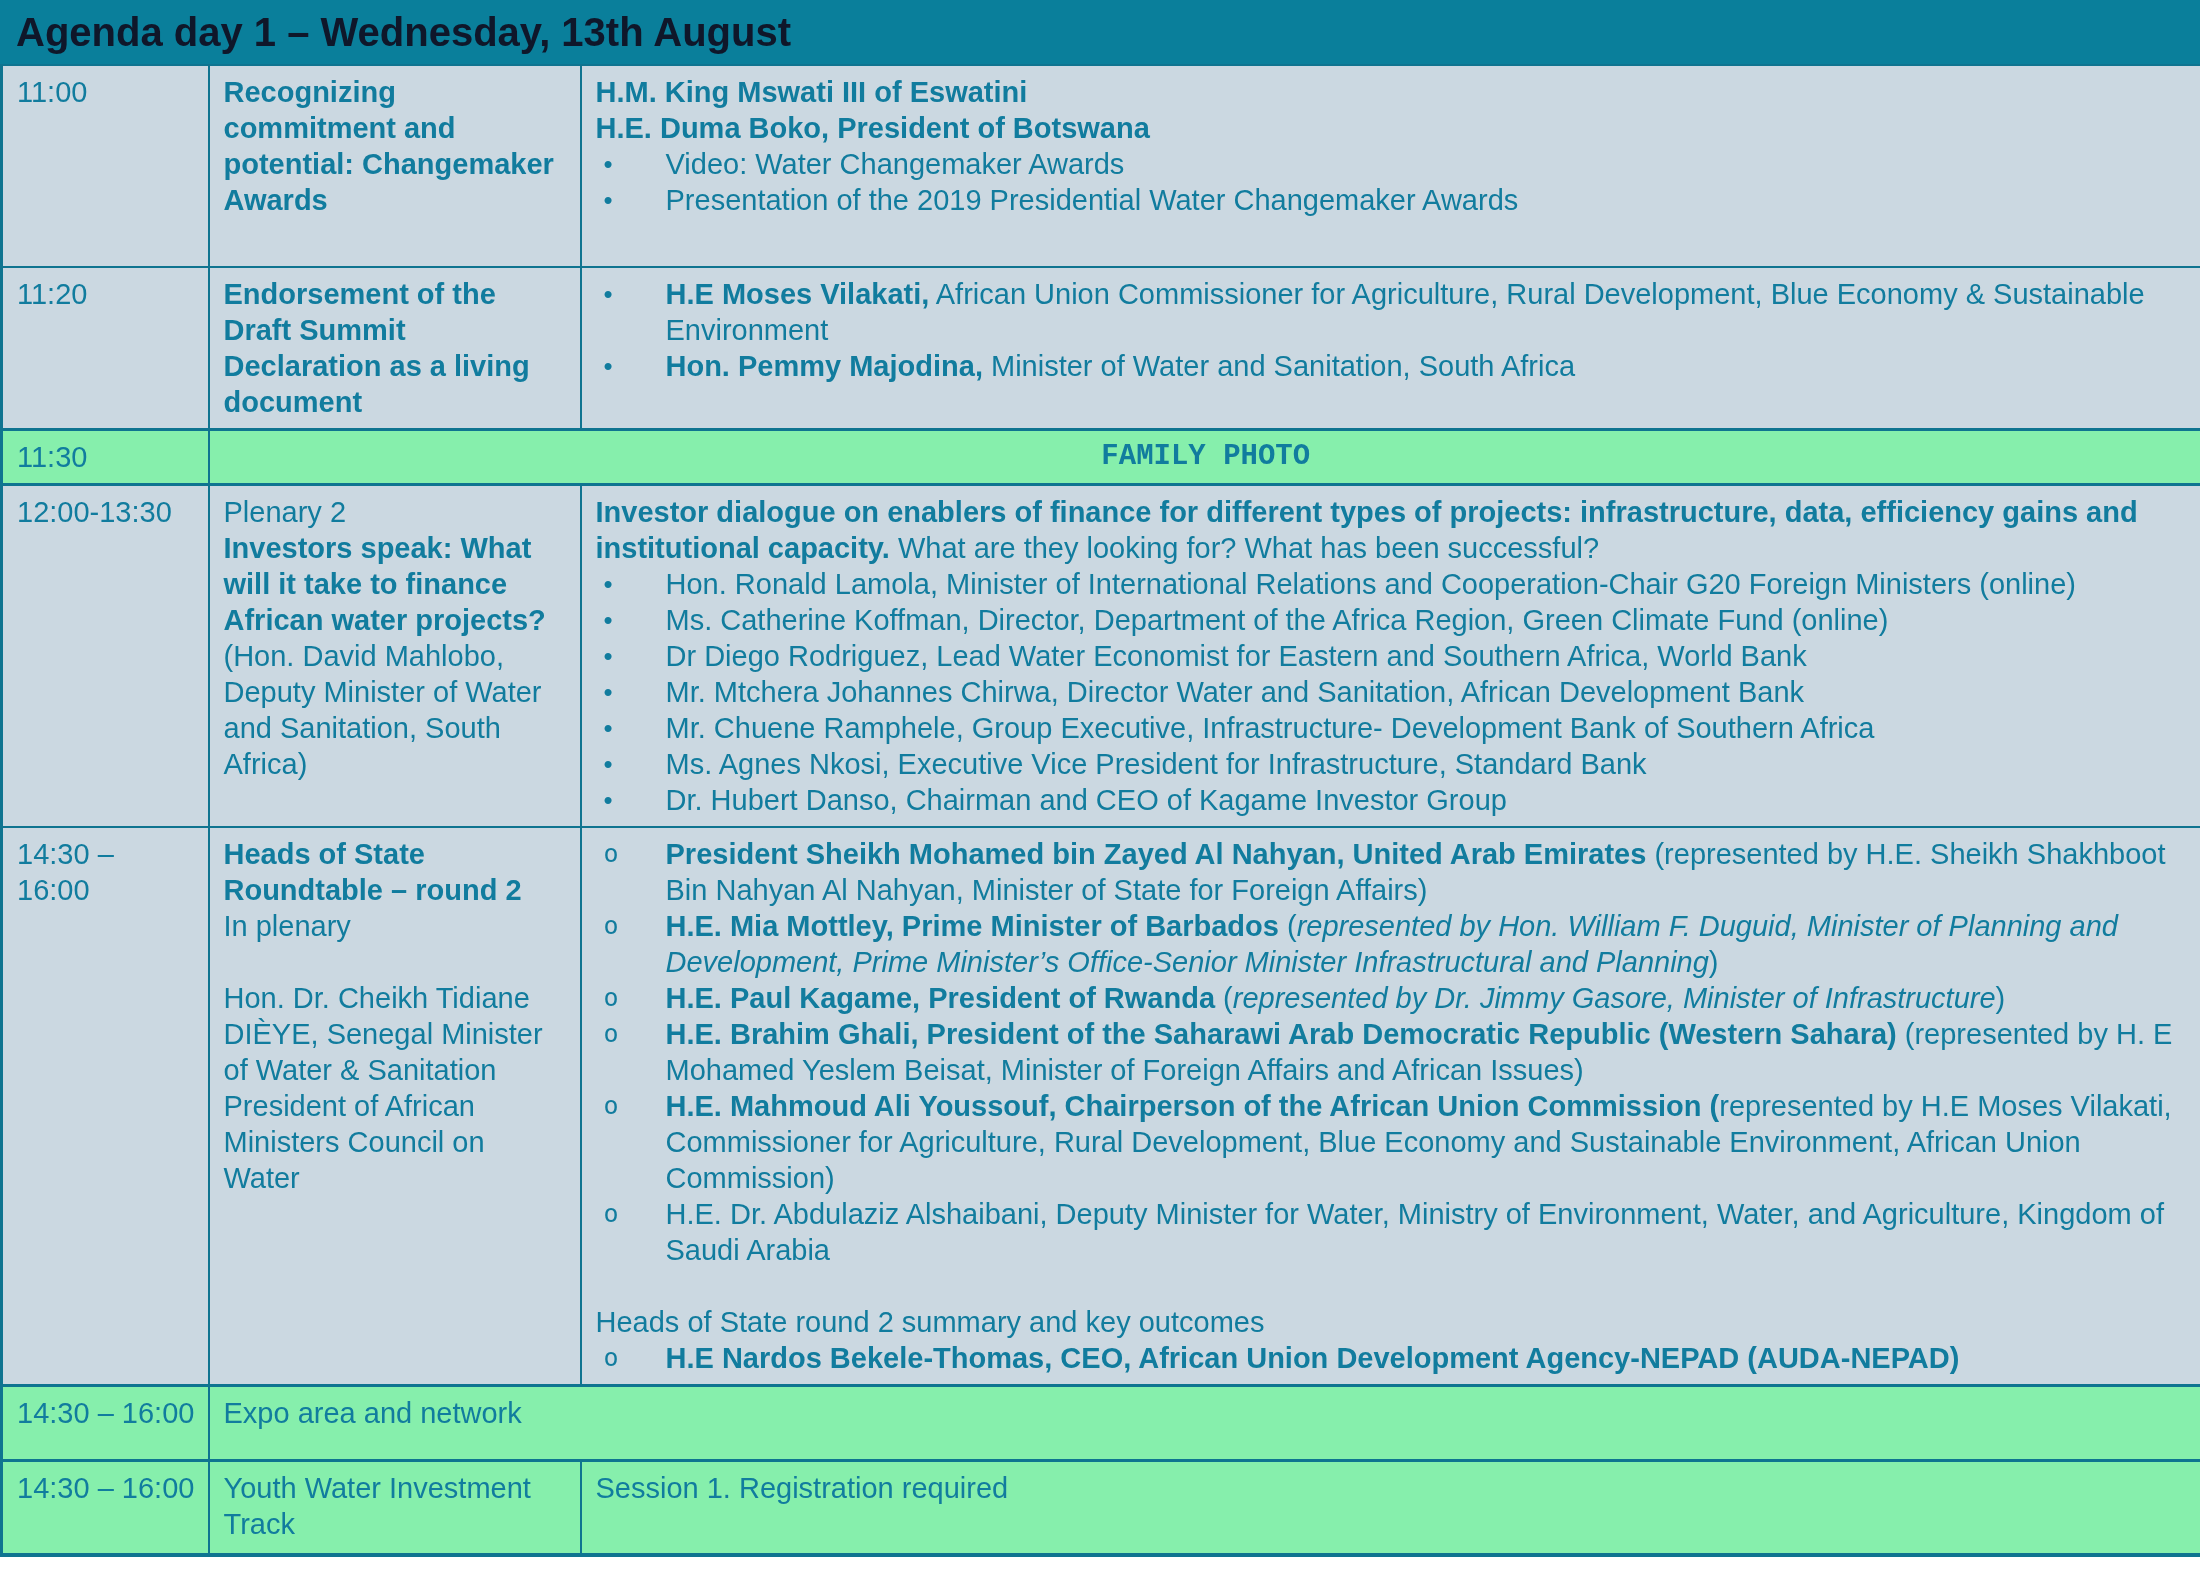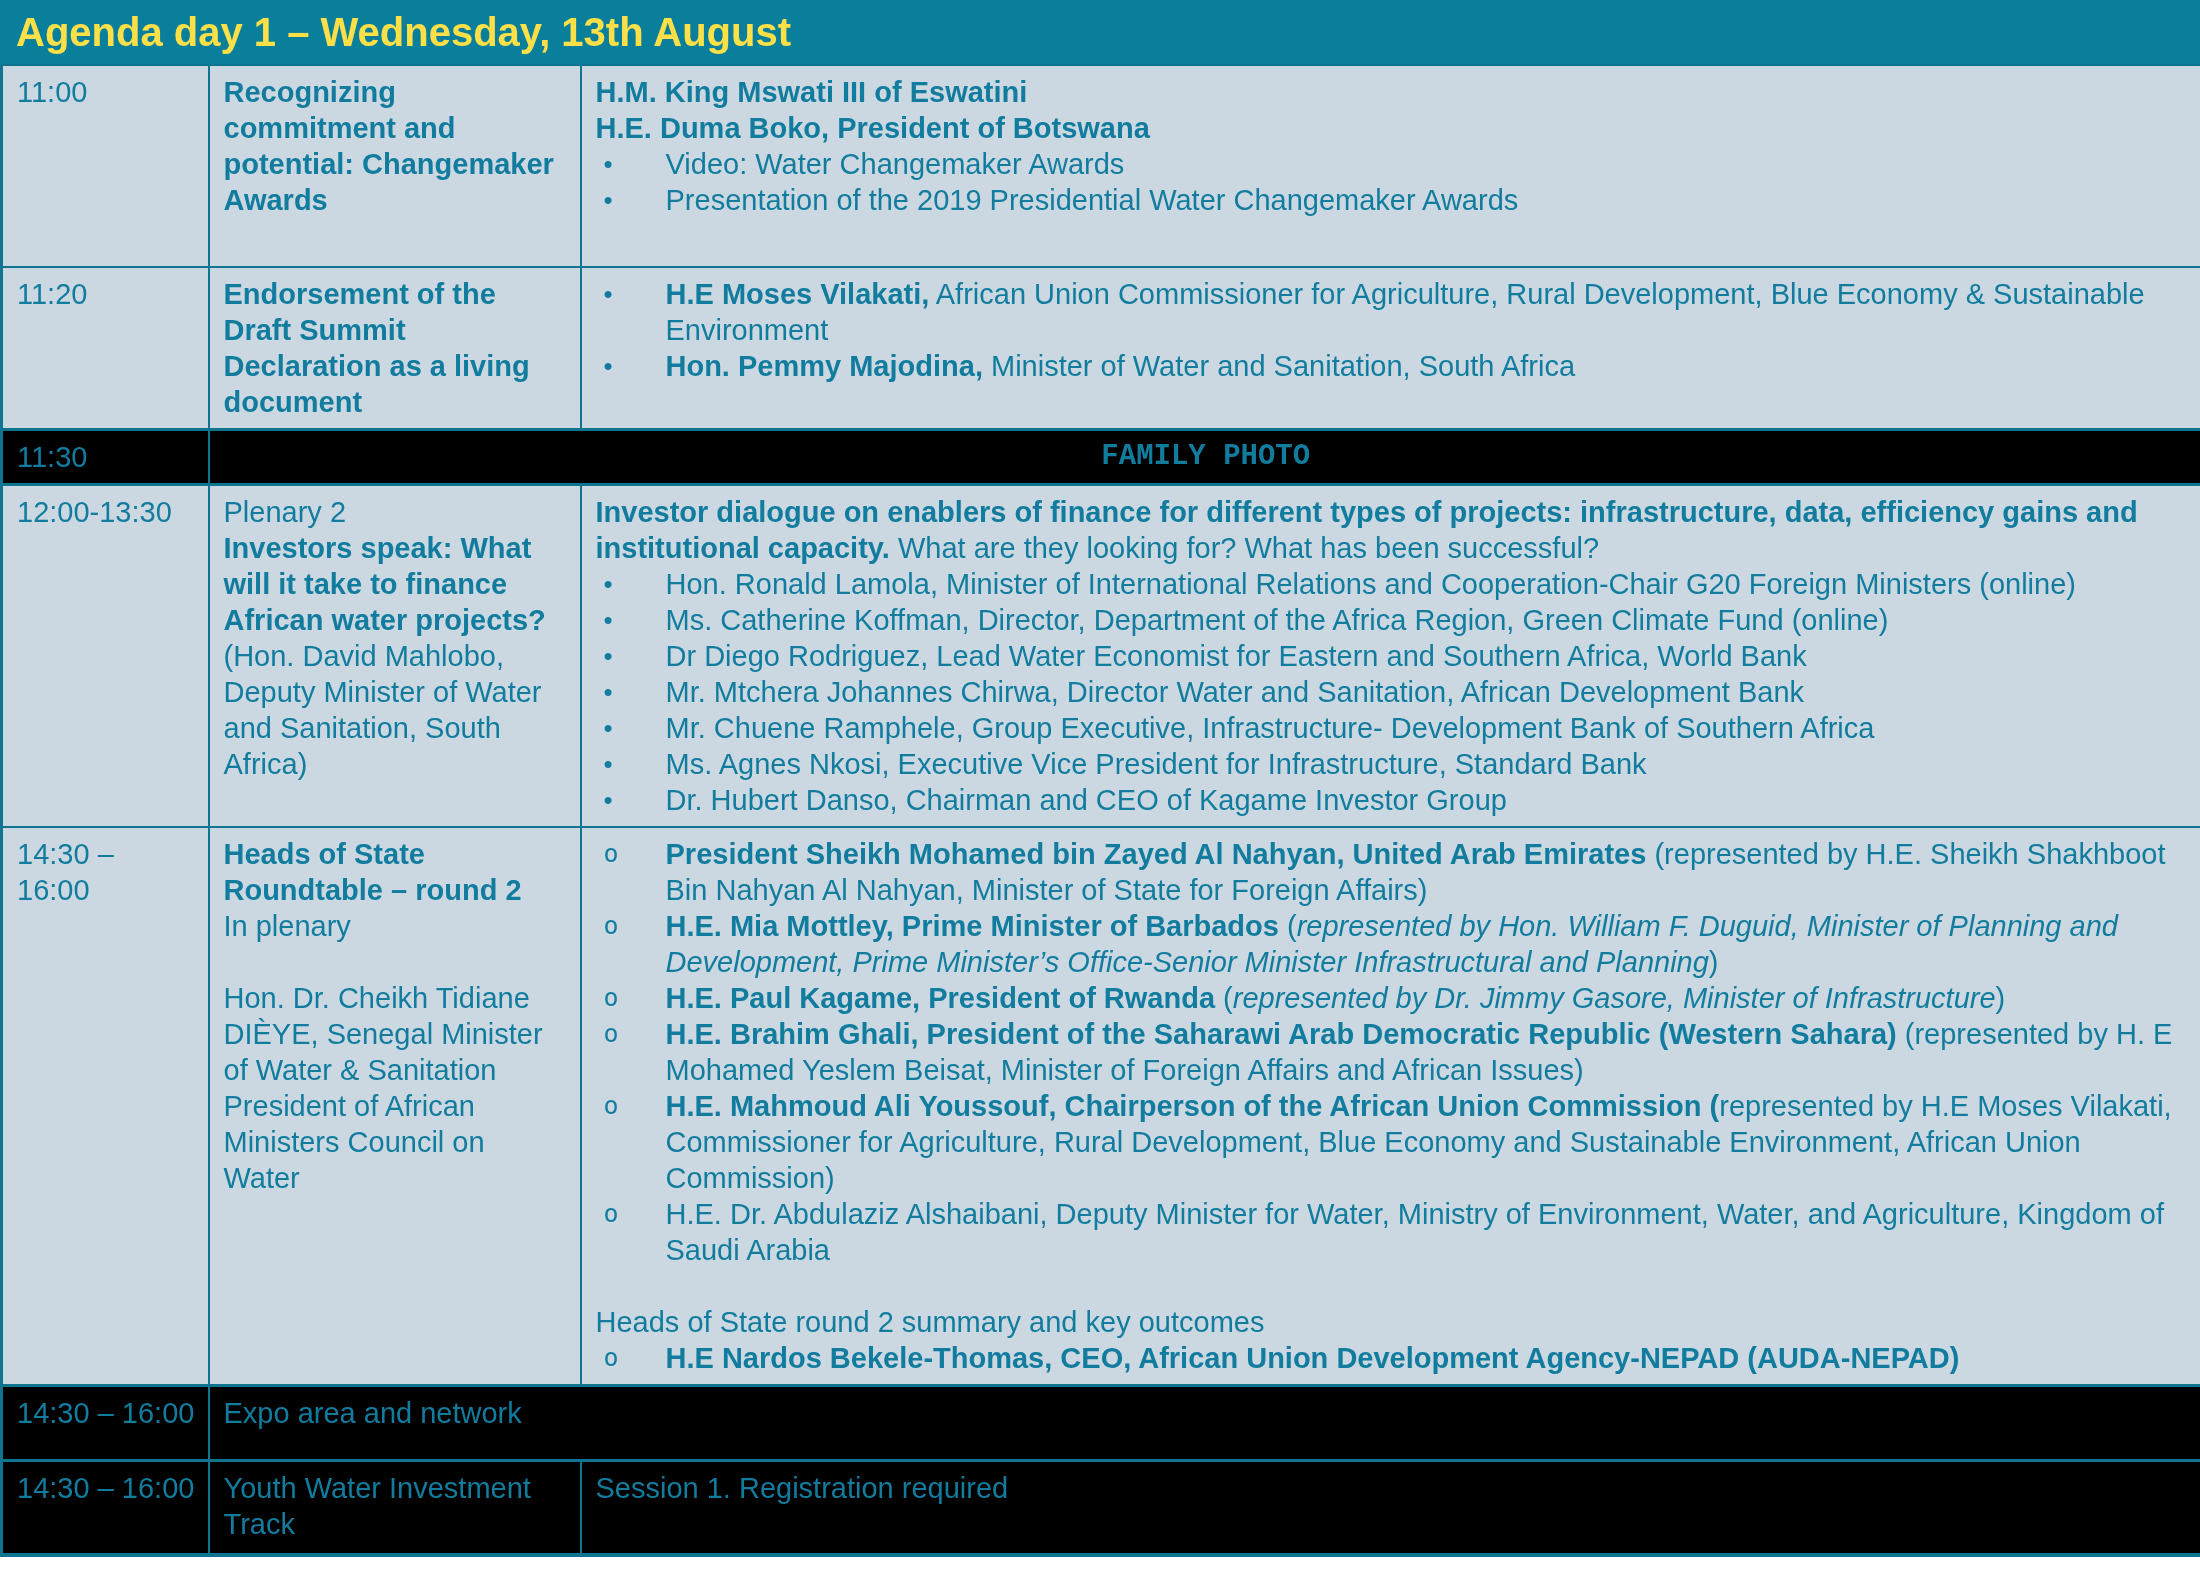--- a/index.html
+++ b/index.html
@@ -7,21 +7,21 @@
     width: 2200px; height: 1590px; overflow: hidden;
     background: #ffffff;
     font-family: "Liberation Sans", sans-serif;
   }
   .page { width: 2200px; height: 1590px; overflow: hidden; }
 
   .title-bar {
     box-sizing: border-box;
     width: 2200px; height: 64px;
     background: #0A7F9B;
-    color: #fde047;
+    color: #0f172a;
     font-size: 40px; font-weight: bold;
     display: flex; align-items: center;
     padding-left: 16px;
   }
 
   table.agenda {
     border-collapse: collapse;
     table-layout: fixed;
     width: 2200px;
     border-left: 3px solid #0F7490;
@@ -43,21 +43,21 @@
     text-align: left;
     overflow: hidden;
   }
   th {
     font-size: 30px; font-weight: bold;
     vertical-align: middle;
     height: 58px;
     border-bottom-width: 3px;
   }
   tr.green td {
-    background: #000000;
+    background: #86efac;
     border-top-width: 3px;
     border-bottom-width: 3px;
   }
   tr.last td { border-bottom-width: 4px; }
 
   .b  { font-weight: bold; }
   .i  { font-style: italic; }
   .center { text-align: center; font-family: Liberation Mono, monospace; }
   .gap { height: 36px; }
 

